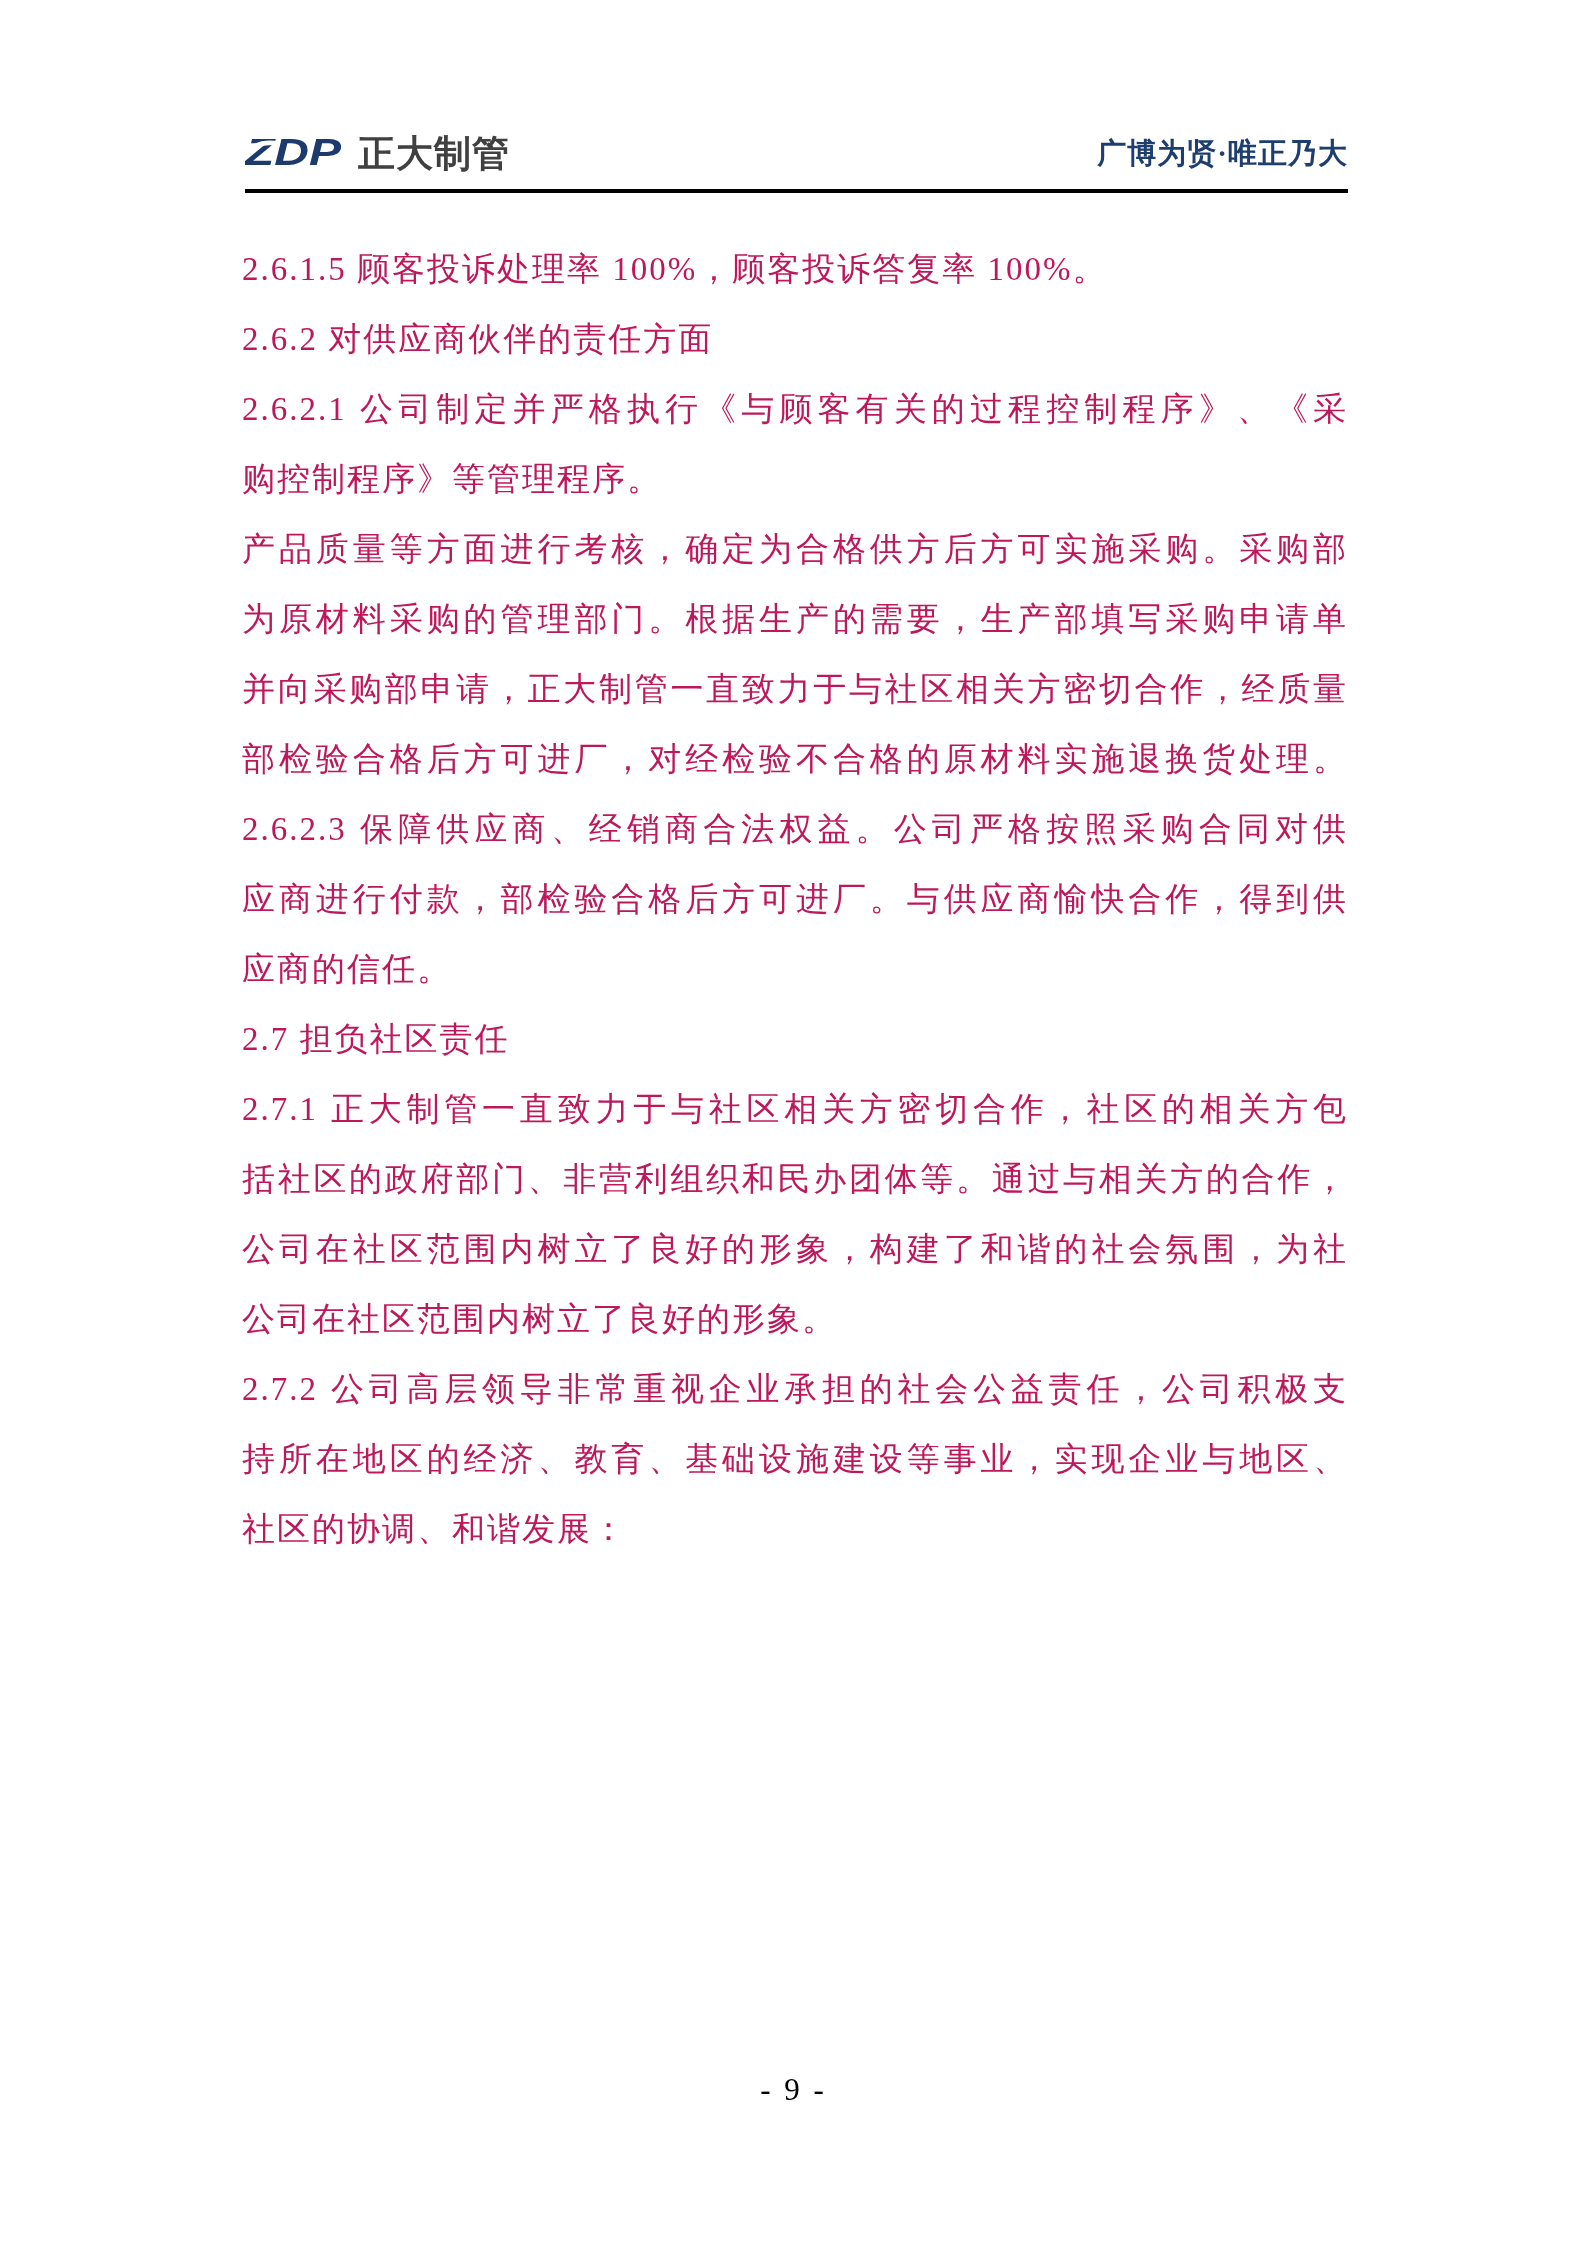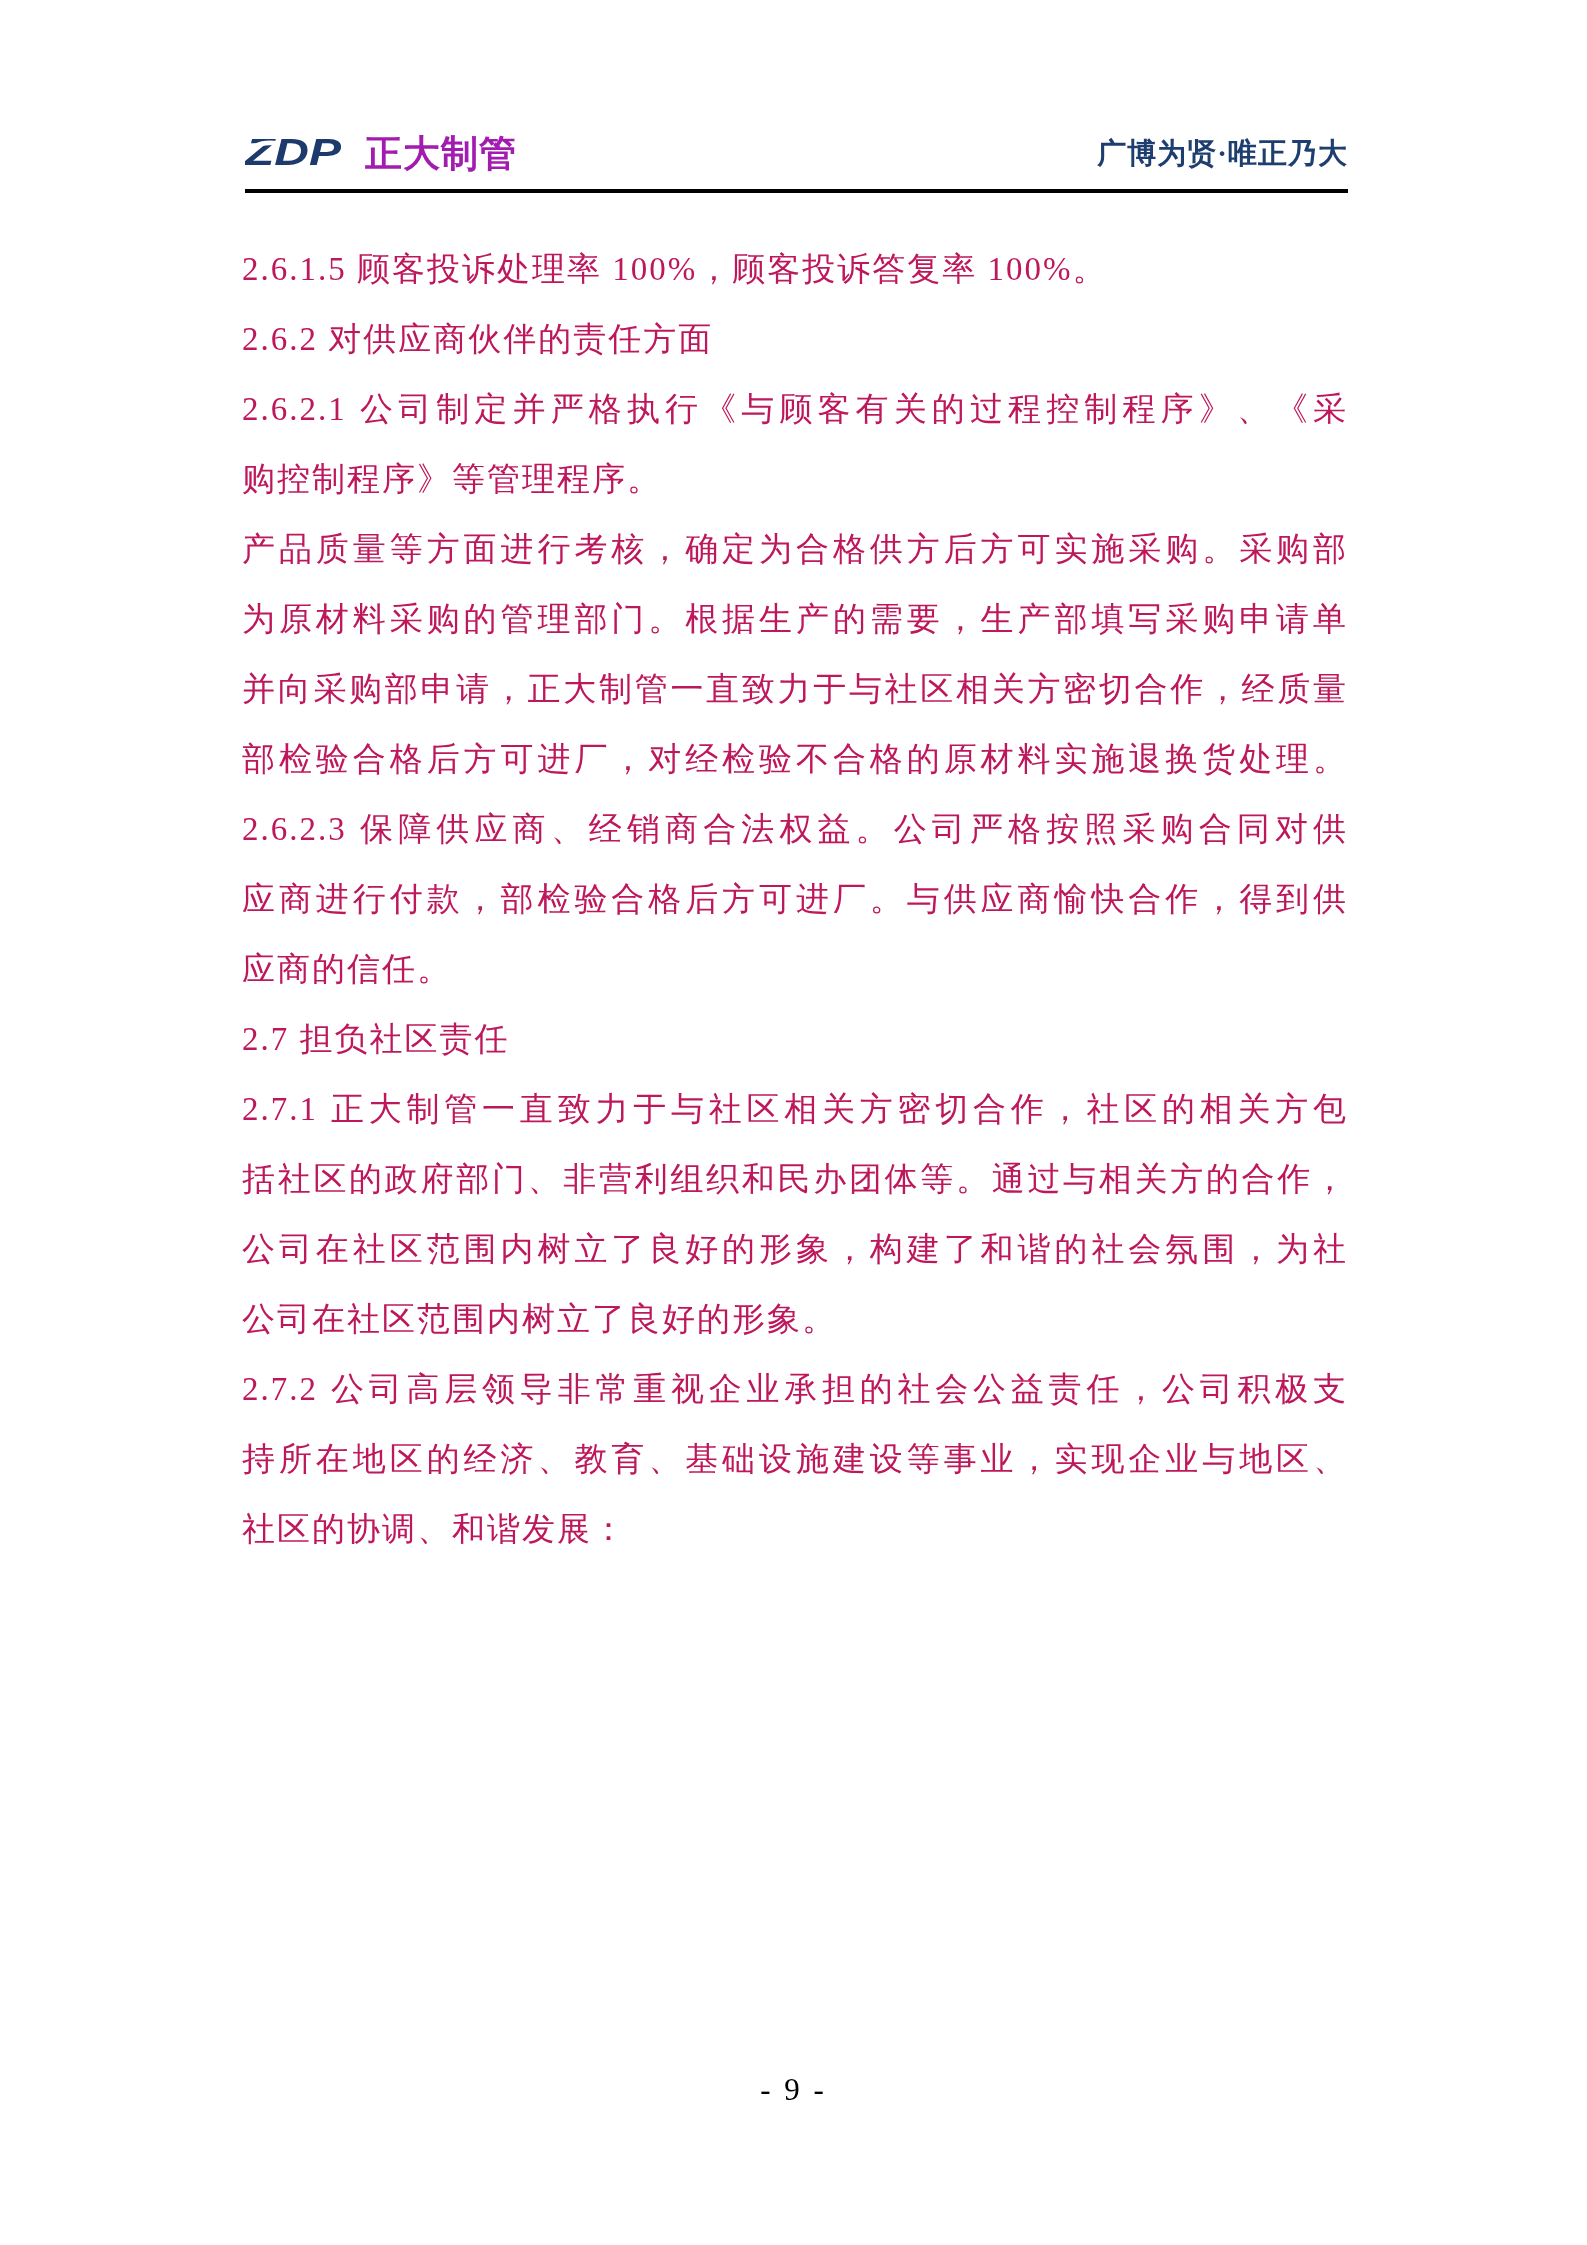--- a/index.html
+++ b/index.html
@@ -19,29 +19,29 @@
     top: 128px;
     width: 1103px;
     height: 50px;
     display: flex;
     justify-content: space-between;
     align-items: center;
   }
   .logo-block {
     display: flex;
     align-items: center;
-    gap: 20px;
+    gap: 13px;
   }
   .zdp-svg { display: block; }
   .company-name {
     font-family: Liberation Serif, serif;
     font-weight: bold;
     font-size: 37px;
     line-height: 1;
-    color: #a21caf;
+    color: #404040;
     letter-spacing: 1px;
     white-space: nowrap;
   }
   .motto {
     font-size: 29px;
     line-height: 1;
     font-weight: 600;
     color: #1d3e6e;
     letter-spacing: 1px;
     white-space: nowrap;

